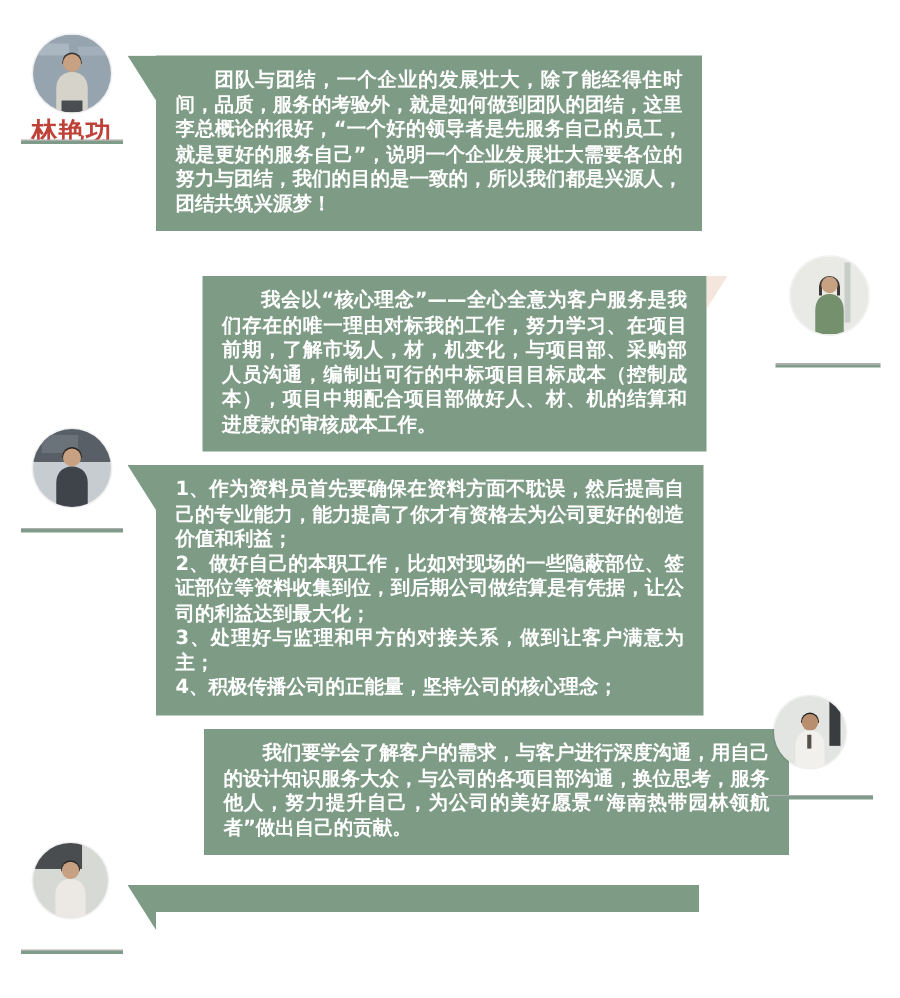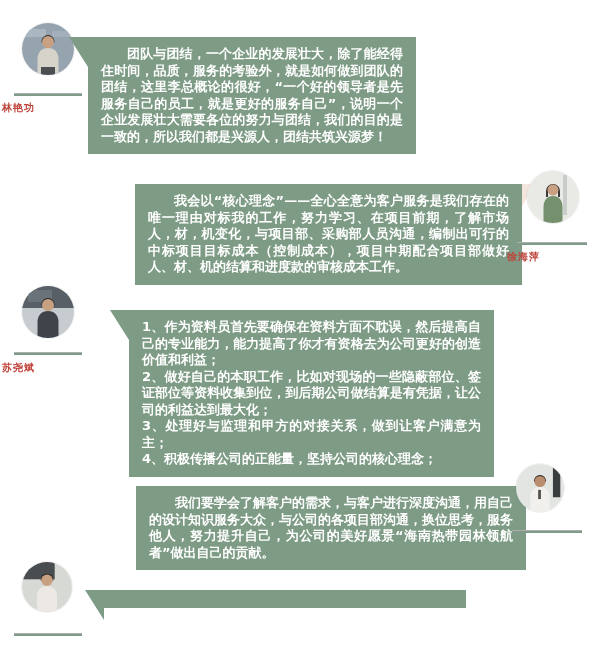--- a/index.html
+++ b/index.html
@@ -6,22 +6,22 @@
   .canvas{
     position:relative;width:600px;height:665px;background:#fff;overflow:hidden;
     font-family:"DejaVu Sans","Liberation Sans",sans-serif;
   }
   .avatar{
     position:absolute;width:52px;height:52px;border-radius:50%;overflow:hidden;
     box-shadow:0 0 0 1px rgba(0,0,0,0.06);
   }
   .avatar svg{display:block;width:100%;height:100%;}
   .pname{
-    position:absolute;width:92px;
-    color:var(--name-text,#bf4239);font-size:10px;font-weight:700;letter-spacing:1px;margin-top:25px;
+    position:absolute;width:92px;text-align:center;
+    color:var(--name-text,#bf4239);font-size:17px;font-weight:700;letter-spacing:1px;
   }
   .rule{
     position:absolute;height:3px;
     background:linear-gradient(180deg,#aeaeac 0 1px,#7f9c8b 1px 100%);
   }
   .bubble{
     position:absolute;background:var(--bubble,#7d9b85);color:var(--bubble-text,#ffffff);
     box-sizing:border-box;padding:9px 13px;
   }
   .btext{
@@ -51,54 +51,52 @@
       <rect x="4" y="6" width="20" height="8" fill="#aab6c0"></rect>
       <rect x="30" y="8" width="18" height="6" fill="#a3afba"></rect>
       <path d="M19.5,18.5 a6.5,6.5 0 0 1 13,0 v1 h-13 z" fill="#332e2a"></path>
       <circle cx="26" cy="19" r="6" fill="#c8a183"></circle>
       <path d="M26,25 c-6.5,0 -10.5,4.5 -10.5,11 v16 h21 v-16 c0,-6.5 -4,-11 -10.5,-11 z" fill="#d6d3ca"></path>
       <rect x="19" y="44" width="14" height="8" fill="#4a4e52"></rect>
     </svg>
   </div>
   <div class="pname" style="left:2px;top:76px;">林艳功</div>
   <div class="rule" style="left:14px;top:93px;width:68px;"></div>
-  <div class="bubble indent" style="left:88px;top:37px;width:328px;">
+  <div class="bubble indent" style="left:104px;top:37px;width:364px;">
     <div class="tail-l"></div>
     <div class="btext">团队与团结，一个企业的发展壮大，除了能经得住时间，品质，服务的考验外，就是如何做到团队的团结，这里李总概论的很好，“一个好的领导者是先服务自己的员工，就是更好的服务自己”，说明一个企业发展壮大需要各位的努力与团结，我们的目的是一致的，所以我们都是兴源人，团结共筑兴源梦！</div>
   </div>
 
-  <div class="bubble indent" style="left:135px;top:184px;width:387px;">
+  <div class="bubble indent" style="left:135px;top:184px;width:336px;">
     <div class="tail-r"></div>
     <div class="btext">我会以“核心理念”——全心全意为客户服务是我们存在的唯一理由对标我的工作，努力学习、在项目前期，了解市场人，材，机变化，与项目部、采购部人员沟通，编制出可行的中标项目目标成本（控制成本），项目中期配合项目部做好人、材、机的结算和进度款的审核成本工作。</div>
   </div>
   <div class="avatar" style="left:527px;top:171px;">
     <svg viewBox="0 0 52 52">
       <rect width="52" height="52" fill="#e9eae6"></rect>
       <rect x="36" y="4" width="4" height="40" fill="#c9cdc9"></rect>
       <path d="M19,20 a7,7 0 0 1 14,0 v6 h-2 v-6 h-10 v6 h-2 z" fill="#3c3835"></path>
       <circle cx="26" cy="19" r="5.5" fill="#c8a183"></circle>
       <path d="M26,25 c-6,0 -9.5,4.5 -9.5,11 v16 h19 v-16 c0,-6.5 -3.5,-11 -9.5,-11 z" fill="#74906c"></path>
     </svg>
   </div>
-  <div class="pname" style="left:507px;top:225px;">徐海萍</div>
   <div class="rule" style="left:517px;top:242px;width:70px;"></div>
 
   <div class="avatar" style="left:22px;top:286px;">
     <svg viewBox="0 0 52 52">
       <rect width="52" height="52" fill="#c7ccd0"></rect>
       <rect x="0" y="0" width="52" height="22" fill="#585f66"></rect>
       <rect x="6" y="4" width="24" height="12" fill="#6a727a"></rect>
       <path d="M19.5,18.5 a6.5,6.5 0 0 1 13,0 v1 h-13 z" fill="#26221f"></path>
       <circle cx="26" cy="19" r="6" fill="#c8a183"></circle>
       <path d="M26,25 c-6.5,0 -10.5,4.5 -10.5,11 v16 h21 v-16 c0,-6.5 -4,-11 -10.5,-11 z" fill="#3f444b"></path>
     </svg>
   </div>
-  <div class="pname" style="left:2px;top:336px;">苏尧斌</div>
   <div class="rule" style="left:14px;top:352px;width:68px;"></div>
-  <div class="bubble" style="left:104px;top:310px;width:365px;margin-left:25px;">
+  <div class="bubble" style="left:104px;top:310px;width:365px;">
     <div class="tail-l"></div>
     <div class="btext">1、作为资料员首先要确保在资料方面不耽误，然后提高自己的专业能力，能力提高了你才有资格去为公司更好的创造价值和利益；
 2、做好自己的本职工作，比如对现场的一些隐蔽部位、签证部位等资料收集到位，到后期公司做结算是有凭据，让公司的利益达到最大化；
 3、处理好与监理和甲方的对接关系，做到让客户满意为主；
 4、积极传播公司的正能量，坚持公司的核心理念；</div>
   </div>
 
   <div class="bubble indent" style="left:136px;top:486px;width:390px;">
     <div class="tail-r"></div>
     <div class="btext">我们要学会了解客户的需求，与客户进行深度沟通，用自己的设计知识服务大众，与公司的各项目部沟通，换位思考，服务他人，努力提升自己，为公司的美好愿景“海南热带园林领航者”做出自己的贡献。</div>

